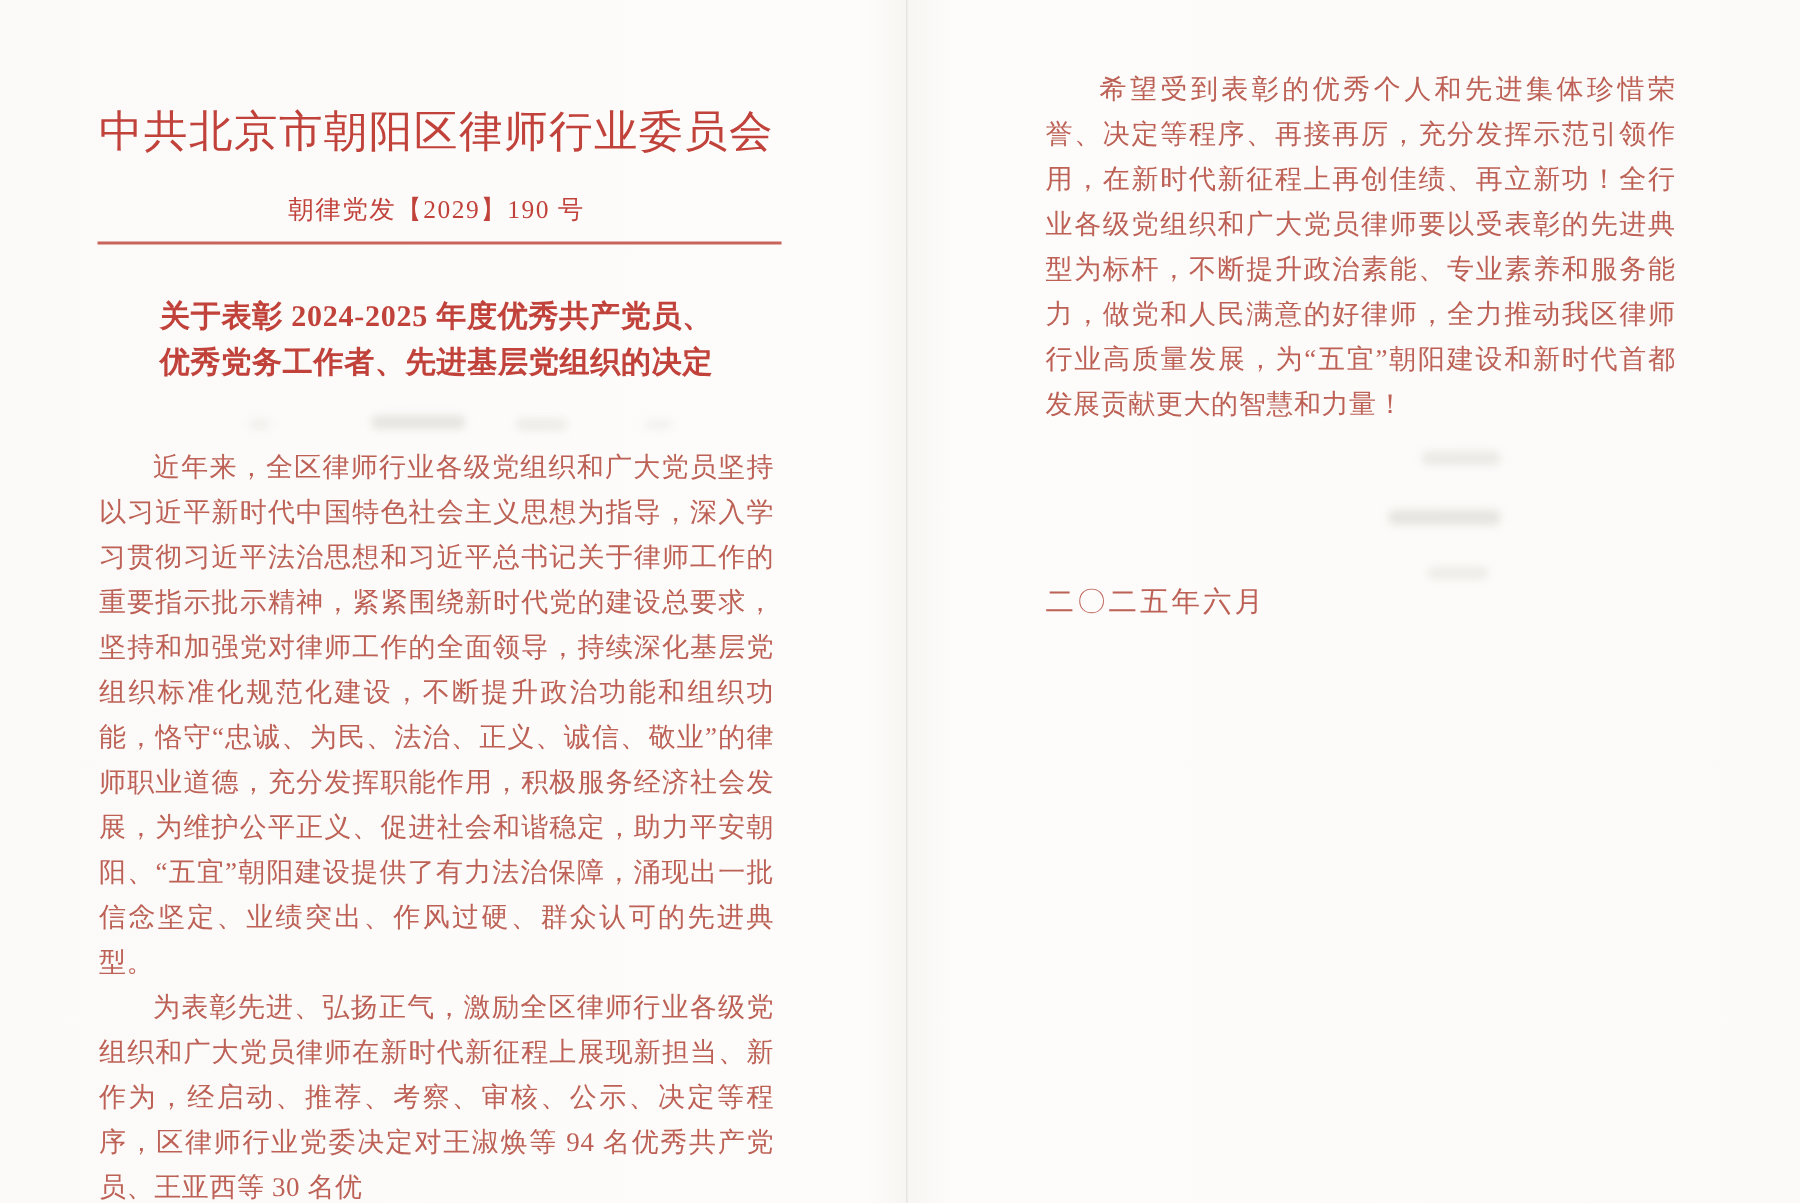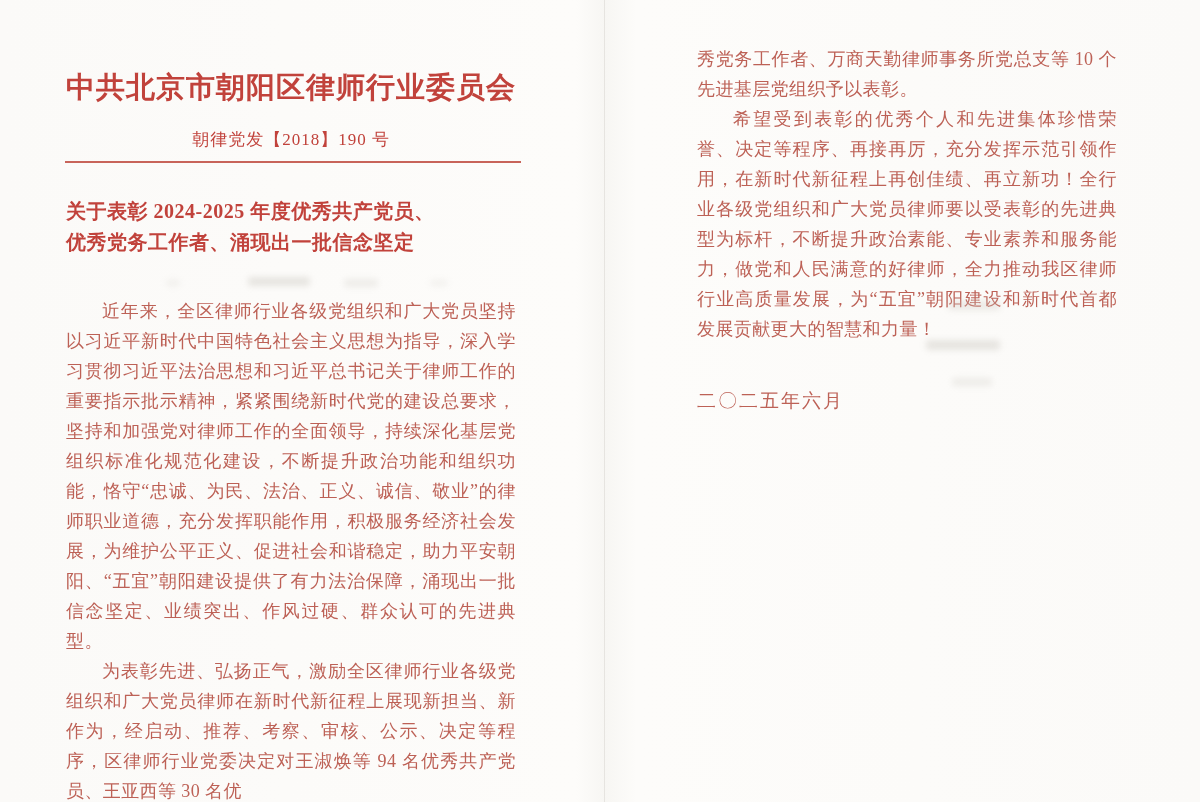--- a/index.html
+++ b/index.html
@@ -25,39 +25,39 @@
     width: 1px; height: 802px;
     background: #e6e4e0;
   }
   .page { position: absolute; top: 0; height: 802px; }
   .page-left  { left: 66px;  width: 450px; }
   .page-right { left: 697px; width: 420px; }
 
   .org-title {
     position: absolute; top: 68px; left: 0; width: 100%;
     margin: 0; text-align: center;
-    font-size: 29px; font-weight: 700;
+    font-size: 29px; font-weight: 400;
     color: var(--title-red);
     letter-spacing: 1px; white-space: nowrap;
   }
   .doc-number {
     position: absolute; top: 128px; left: 0; width: 100%;
     text-align: center;
     font-size: 17px; font-weight: 400;
     color: var(--title-red);
     letter-spacing: 1px;
   }
   .red-rule {
     position: absolute; top: 161px; left: -1px;
     width: 456px; height: 2px;
     background: var(--rule-red);
   }
   .doc-title {
     position: absolute; top: 196px; left: 0; width: 100%;
-    margin: 0; text-align: left;
+    margin: 0; text-align: center;
     font-size: 20px; font-weight: 700;
     color: var(--title-red);
     line-height: 31px; letter-spacing: 0.5px;
   }
   .doc-title .line { display: block; }
 
   .body-block {
     position: absolute; left: 0; width: 100%;
   }
   .page-left  .body-block { top: 296px; }
@@ -102,35 +102,34 @@
 </style>
 </head>
 <body>
 
 <div class="scan">
 
   <div class="gutter"></div>
 
   <div class="page page-left">
     <h1 class="org-title">中共北京市朝阳区律师行业委员会</h1>
-    <div class="doc-number">朝律党发【2018】190 号</div>
+    <div class="doc-number">朝律党发【2029】190 号</div>
     <div class="red-rule"></div>
     <h2 class="doc-title">
       <span class="line">关于表彰 2024-2025 年度优秀共产党员、</span>
-      <span class="line">优秀党务工作者、涌现出一批信念坚定</span>
+      <span class="line">优秀党务工作者、先进基层党组织的决定</span>
     </h2>
     <div class="body-block">
       <p class="body-para indent">近年来，全区律师行业各级党组织和广大党员坚持以习近平新时代中国特色社会主义思想为指导，深入学习贯彻习近平法治思想和习近平总书记关于律师工作的重要指示批示精神，紧紧围绕新时代党的建设总要求，坚持和加强党对律师工作的全面领导，持续深化基层党组织标准化规范化建设，不断提升政治功能和组织功能，恪守“忠诚、为民、法治、正义、诚信、敬业”的律师职业道德，充分发挥职能作用，积极服务经济社会发展，为维护公平正义、促进社会和谐稳定，助力平安朝阳、“五宜”朝阳建设提供了有力法治保障，涌现出一批信念坚定、业绩突出、作风过硬、群众认可的先进典型。</p>
       <p class="body-para indent">为表彰先进、弘扬正气，激励全区律师行业各级党组织和广大党员律师在新时代新征程上展现新担当、新作为，经启动、推荐、考察、审核、公示、决定等程序，区律师行业党委决定对王淑焕等 94 名优秀共产党员、王亚西等 30 名优</p>
     </div>
   </div>
 
   <div class="page page-right">
     <div class="body-block">
-      <p class="body-para">秀党务工作者、万商天勤律师事务所党总支等 10 个先进基层党组织予以表彰。</p>
       <p class="body-para indent">希望受到表彰的优秀个人和先进集体珍惜荣誉、决定等程序、再接再厉，充分发挥示范引领作用，在新时代新征程上再创佳绩、再立新功！全行业各级党组织和广大党员律师要以受表彰的先进典型为标杆，不断提升政治素能、专业素养和服务能力，做党和人民满意的好律师，全力推动我区律师行业高质量发展，为“五宜”朝阳建设和新时代首都发展贡献更大的智慧和力量！</p>
     </div>
     <div class="doc-date">二〇二五年六月</div>
   </div>
 
   <div class="smudge sm-l1"></div>
   <div class="smudge sm-l2"></div>
   <div class="smudge sm-l3"></div>
   <div class="smudge sm-l4"></div>
   <div class="smudge sm-r1"></div>

